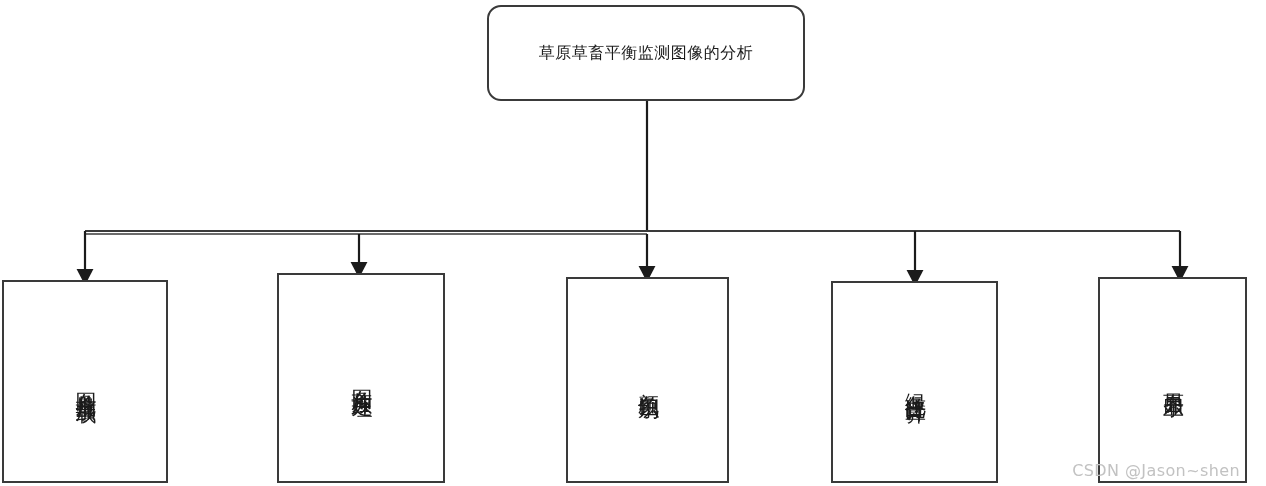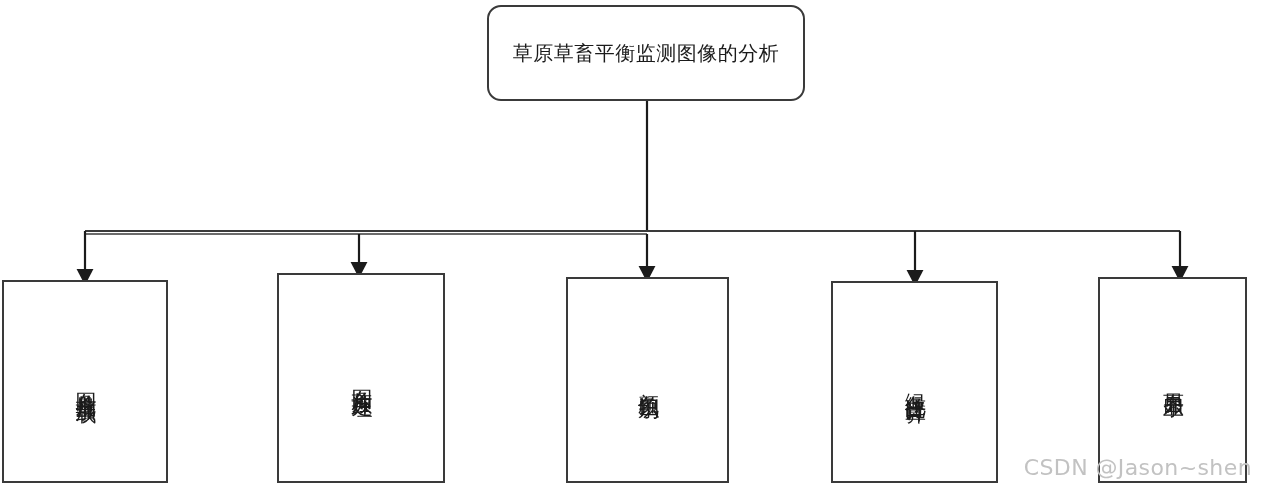--- a/index.html
+++ b/index.html
@@ -30,40 +30,40 @@
     border: 2px solid #3a3a3a;
     background: #ffffff;
     display: flex;
     align-items: center;
     justify-content: center;
   }
   .node-root {
     border-radius: 14px;
   }
   .label-h {
-    font-size: 20px;
+    font-size: 16px;
     line-height: 1.2;
     color: #1b1b1b;
     letter-spacing: 0.5px;
     white-space: nowrap;
   }
   .label-v {
     font-size: 21px;
     line-height: 1.52;
     color: #1b1b1b;
     text-align: center;
     writing-mode: vertical-rl;
     text-orientation: upright;
     letter-spacing: 2px;
   }
   .watermark {
     position: absolute;
-    right: 14px;
+    right: 26px;
     bottom: 6px;
-    font-size: 22px;
+    font-size: 16px;
     color: #c2c2c2;
     white-space: nowrap;
     letter-spacing: 0.4px;
   }
 </style>
 </head>
 <body>
 
 <div id="canvas">
 

